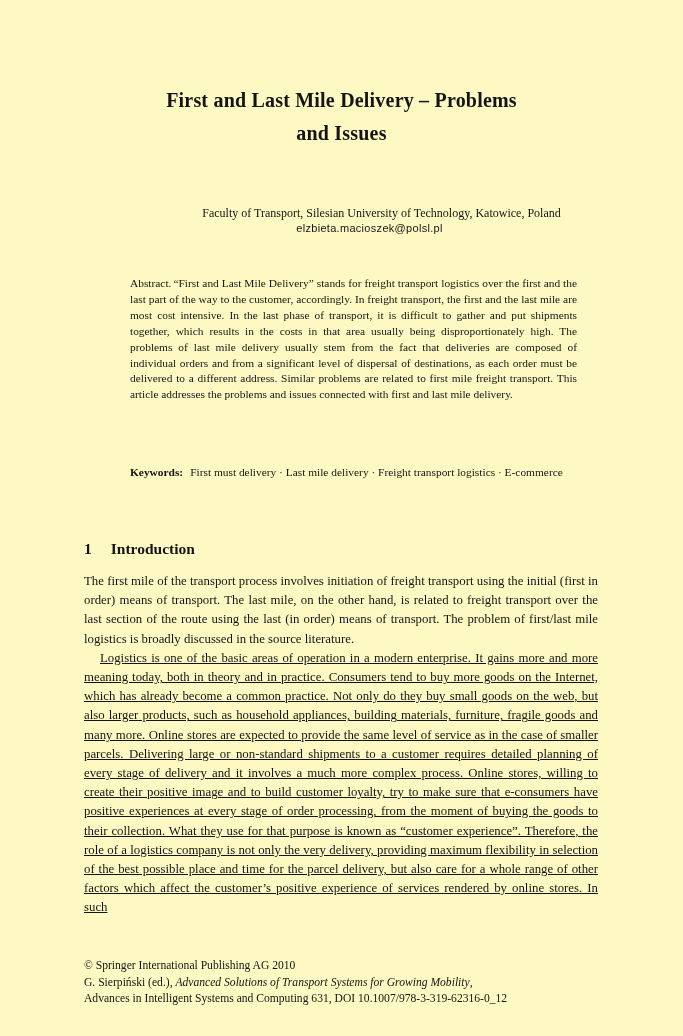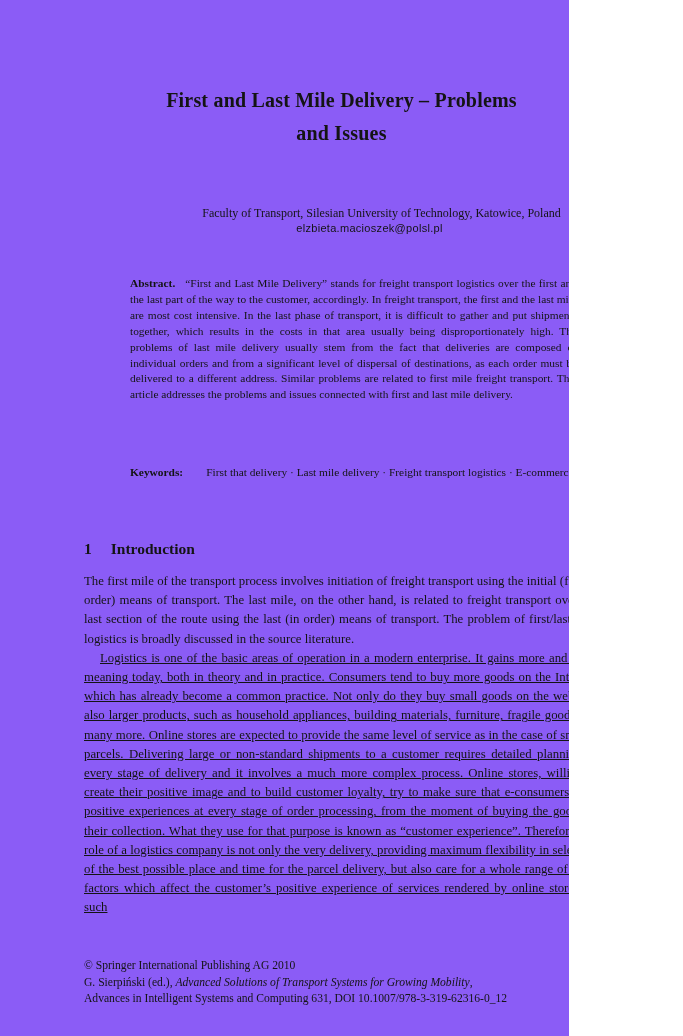--- a/index.html
+++ b/index.html
@@ -5,22 +5,22 @@
   html, body { margin: 0; padding: 0; }
   body {
     width: 683px; height: 1036px;
     background: #ffffff;
     font-family: "Liberation Serif", serif;
     color: #141414;
     -webkit-font-smoothing: antialiased;
   }
   .page {
     position: relative;
-    width: 569px; height: 1036px;
-    background: #8b5cf6;
+    width: 683px; height: 1036px;
+    background: #fef9c3;
     overflow: hidden;
   }
   .title {
     position: absolute; top: 84px; left: 0; width: 683px;
     text-align: center;
     font-weight: bold;
     font-size: 20px;
     line-height: 33px;
     letter-spacing: 0.2px;
   }
@@ -48,28 +48,28 @@
     font-size: 11px;
     letter-spacing: 0.3px;
     padding-left: 28px;
   }
   .abstract {
     position: absolute; top: 276px; left: 130px; width: 447px;
     font-size: 11.4px;
     line-height: 15.9px;
     text-align: justify;
   }
-  .abstract .label { font-weight: bold; margin-right: 10px; }
+  .abstract .label { font-weight: normal; margin-right: 2px; }
   .keywords {
     position: absolute; top: 464px; left: 130px; width: 447px;
     font-size: 11.4px;
     line-height: 16.2px;
     text-align: justify;
   }
-  .keywords .label { font-weight: bold; margin-right: 23px; }
+  .keywords .label { font-weight: bold; margin-right: 7px; }
   .section-heading {
     position: absolute; top: 540px; left: 84px; width: 514px;
     font-weight: bold;
     font-size: 15.5px;
   }
   .section-heading .num { margin-right: 19px; }
   .bodytext {
     position: absolute; top: 572px; left: 84px; width: 514px;
     font-size: 12.8px;
     line-height: 19.2px;
@@ -97,21 +97,21 @@
   </div>
 
 
   <div class="affiliation">Faculty of Transport, Silesian University of Technology, Katowice, Poland</div>
 
   <div class="email">elzbieta.macioszek@polsl.pl</div>
 
   <div class="abstract"><span class="label">Abstract.</span><span>“First and Last Mile Delivery” stands for freight transport logistics over the first and the last part of the way to the customer, accordingly. In freight transport, the first and the last mile are most cost intensive. In the last phase of transport, it is difficult to gather and put shipments together, which results in the costs in that area usually being disproportionately high. The problems of last mile delivery usually stem from the fact that deliveries are composed of individual orders and from a significant level of dispersal of destinations, as each order must be delivered to a different address. Similar problems are related to first mile freight transport. This article addresses the problems and issues connected with first and last mile delivery.</span>
   </div>
 
-  <div class="keywords"><span class="label">Keywords:</span><span>First that delivery · Last mile delivery · Freight transport logistics · E-commerce</span>
+  <div class="keywords"><span class="label">Keywords:</span><span>First must delivery · Last mile delivery · Freight transport logistics · E-commerce</span>
   </div>
 
   <div class="section-heading"><span class="num">1</span><span>Introduction</span>
   </div>
 
   <div class="bodytext">
     <p>The first mile of the transport process involves initiation of freight transport using the initial (first in order) means of transport. The last mile, on the other hand, is related to freight transport over the last section of the route using the last (in order) means of transport. The problem of first/last mile logistics is broadly discussed in the source literature.</p>
     <p class="indent runover">Logistics is one of the basic areas of operation in a modern enterprise. It gains more and more meaning today, both in theory and in practice. Consumers tend to buy more goods on the Internet, which has already become a common practice. Not only do they buy small goods on the web, but also larger products, such as household appliances, building materials, furniture, fragile goods and many more. Online stores are expected to provide the same level of service as in the case of smaller parcels. Delivering large or non-standard shipments to a customer requires detailed planning of every stage of delivery and it involves a much more complex process. Online stores, willing to create their positive image and to build customer loyalty, try to make sure that e-consumers have positive experiences at every stage of order processing, from the moment of buying the goods to their collection. What they use for that purpose is known as “customer experience”. Therefore, the role of a logistics company is not only the very delivery, providing maximum flexibility in selection of the best possible place and time for the parcel delivery, but also care for a whole range of other factors which affect the customer’s positive experience of services rendered by online stores. In such</p>
   </div>
 

